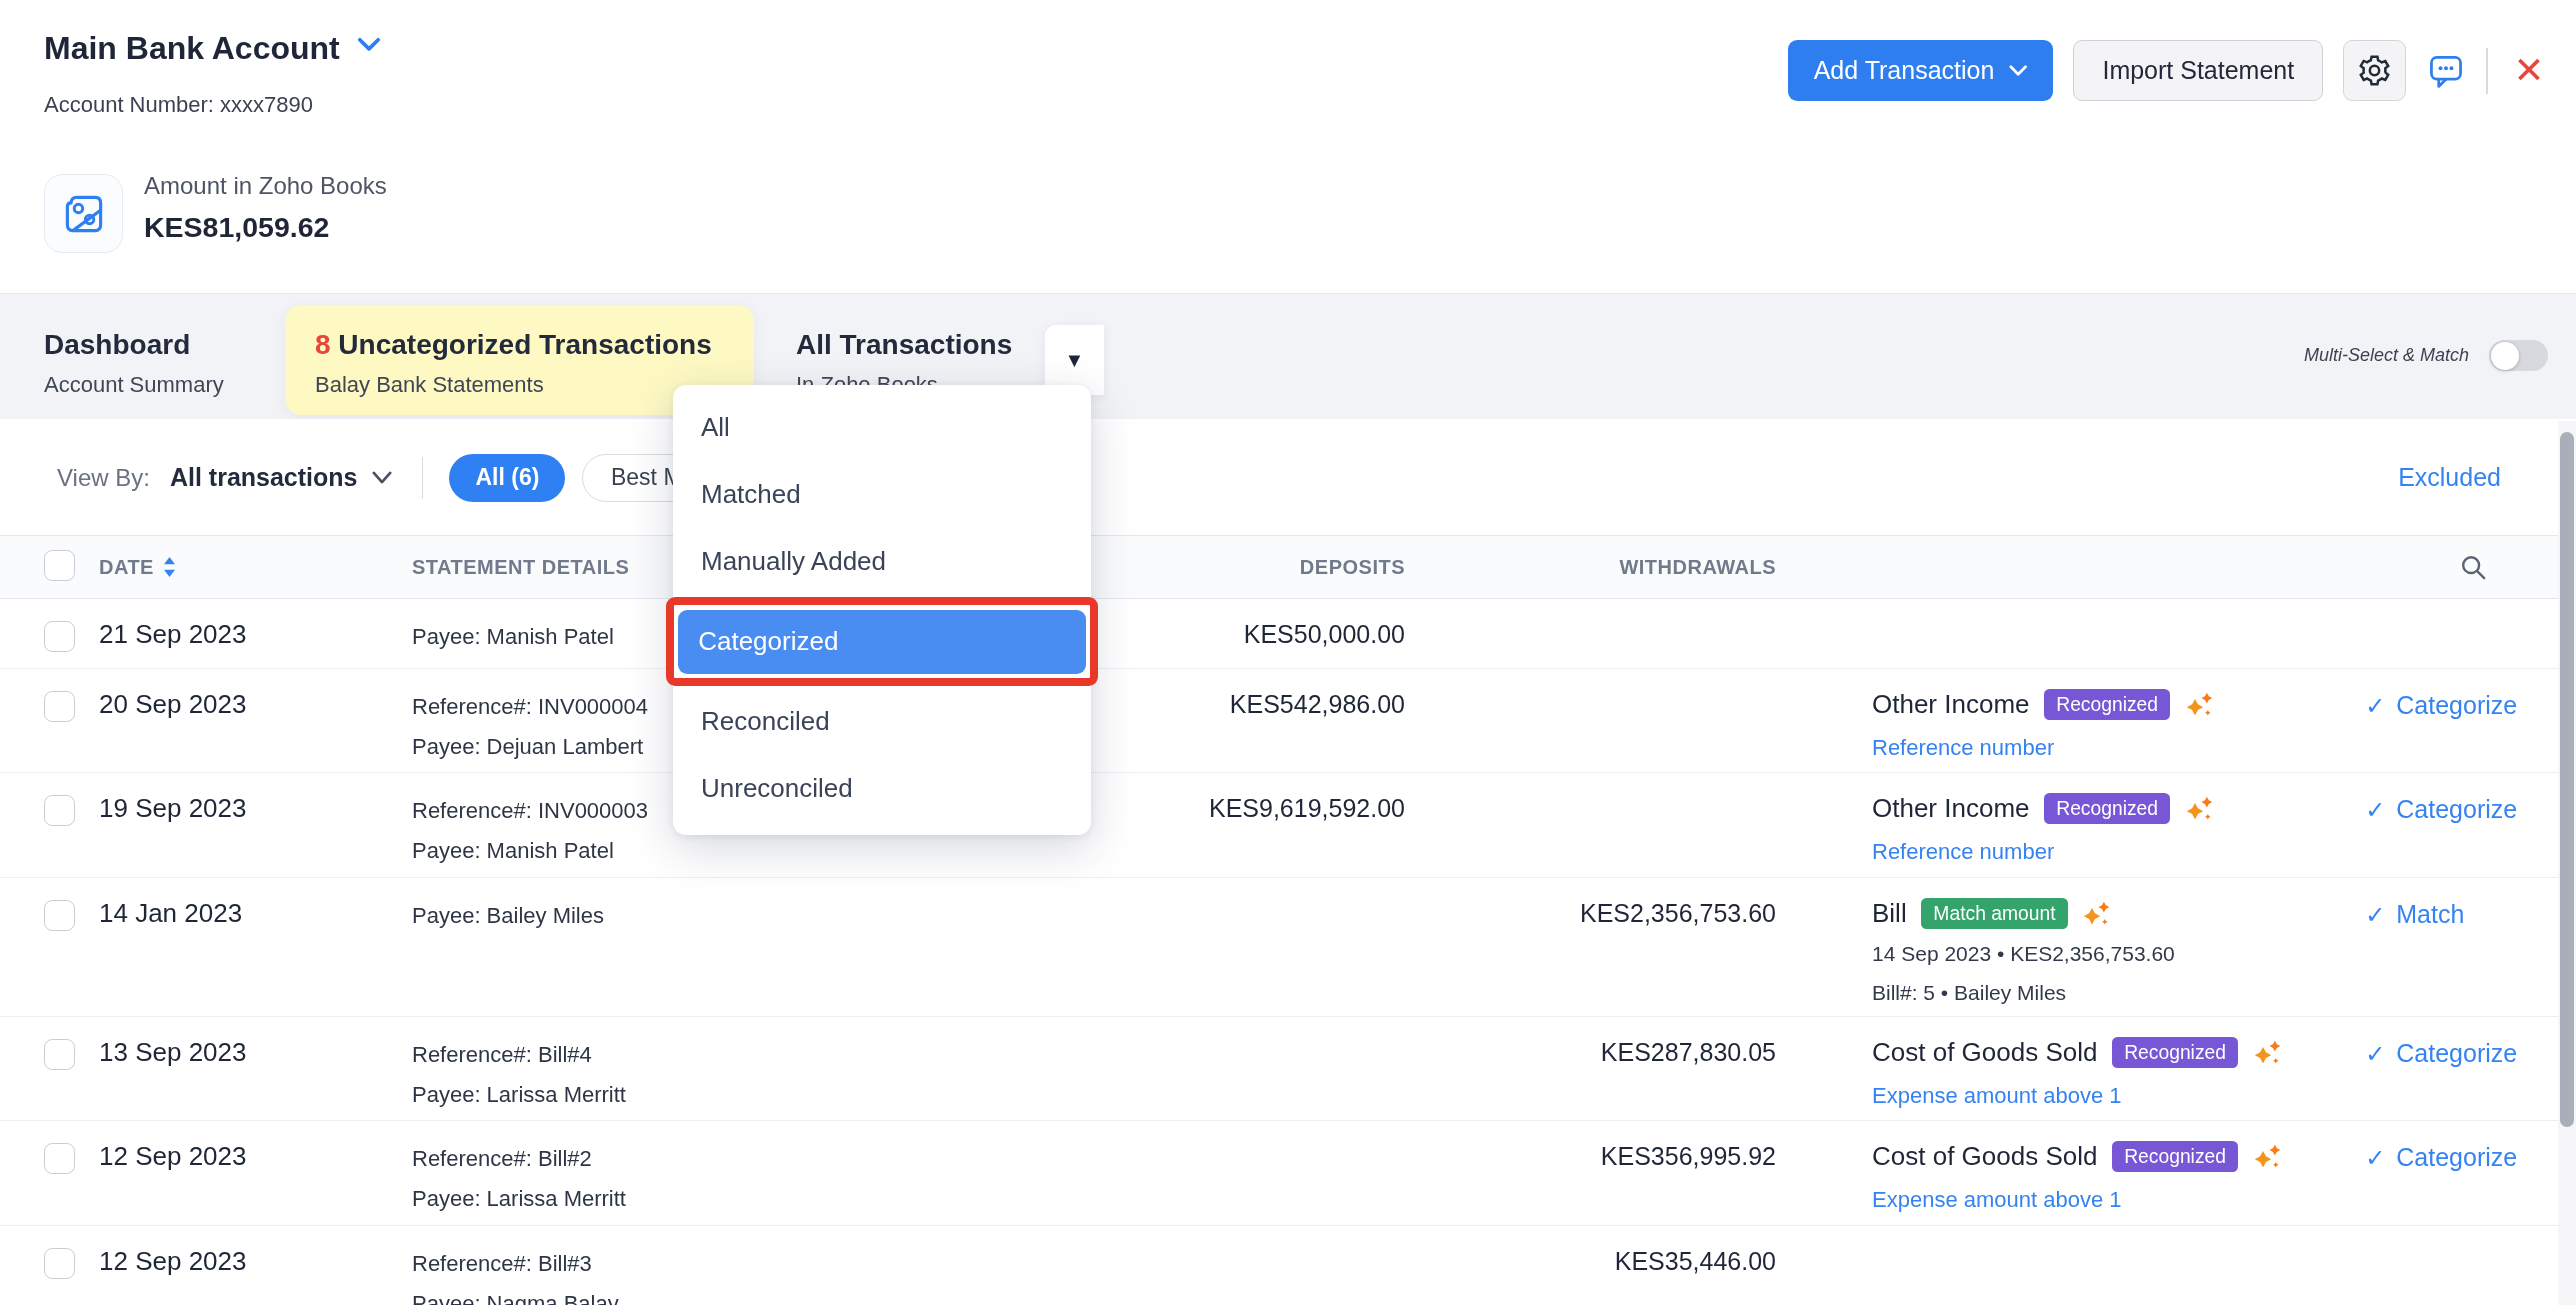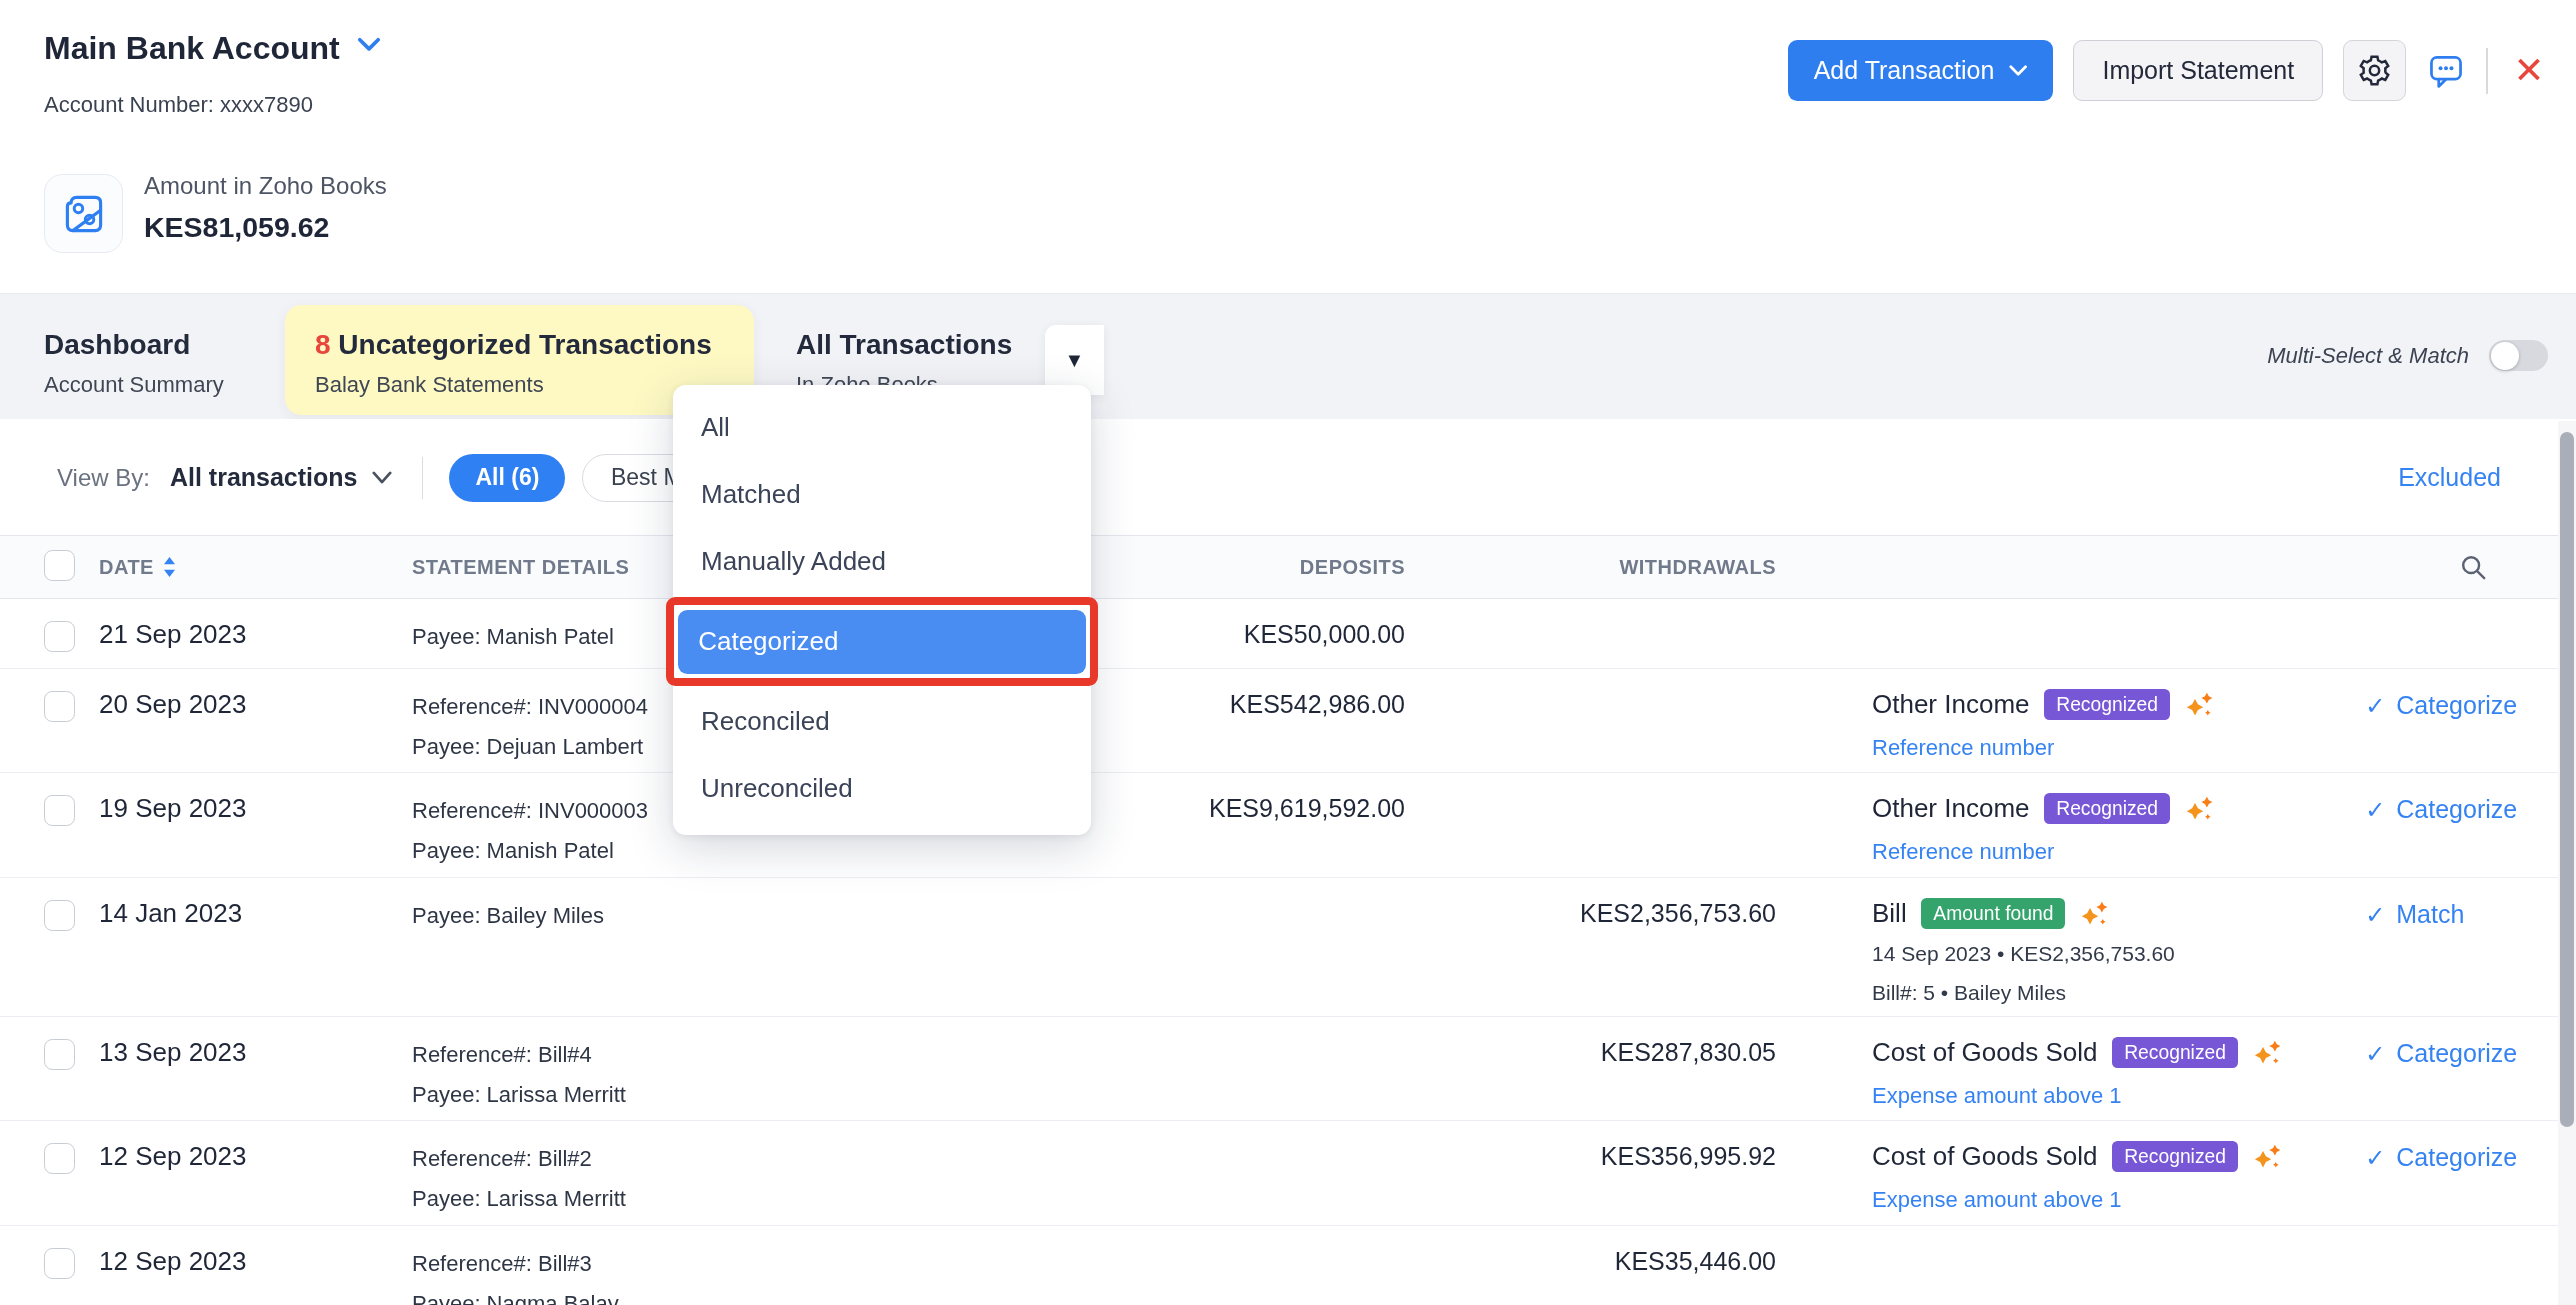--- a/index.html
+++ b/index.html
@@ -33,21 +33,21 @@
   .tab { position:absolute; top:0; cursor:pointer; }
   .tab-title { font-size:28px; font-weight:600; color:#232a3b; }
   .tab-sub { margin-top:11px; font-size:22px; color:#3f4654; }
   .tab-dashboard { left:44px; top:35px; }
   .tab-active-card { position:absolute; left:285px; top:11px; width:469px; height:110px; background:#fef9c3; border-radius:16.6px; box-shadow:0 3.7px 13px rgba(40,50,80,.06); }
   .tab-active-inner { position:absolute; left:30px; top:24px; }
   .count-red { color:#e8453c; }
   .tab-alltx { left:796px; top:35px; }
   .dd-toggle { position:absolute; left:1045px; top:31px; width:59px; height:70px; background:#fff; border-radius:11px 0 0 11px; display:flex; align-items:center; justify-content:center; font-size:20px; color:#1f2637; cursor:pointer; box-shadow:0 2.8px 9.2px rgba(40,50,80,.08); }
   .multi-select { position:absolute; right:28px; top:46px; display:flex; align-items:center; gap:20px; }
-  .multi-select-label { font-style:italic; font-size:22px; font-weight:500; color:#3b4352; }
+  .multi-select-label { font-style:italic; font-size:18px; font-weight:500; color:#3b4352; }
   .toggle { width:59px; height:31px; background:#d7d9de; border-radius:15.6px; position:relative; cursor:pointer; }
   .toggle-knob { position:absolute; left:1.8px; top:1.8px; width:28px; height:28px; background:#fff; border-radius:50%; box-shadow:0 0.9px 3.7px rgba(0,0,0,.25); }
 
   
   .panel { position:absolute; left:0; top:419px; width:2576px; height:886px; background:#fff; }
 
   .filter-row { position:relative; height:117px; border-bottom:1.8px solid #e4e6ec; }
   .filter-left { position:absolute; left:57px; top:0; height:117px; display:flex; align-items:center; }
   .viewby-label { font-size:24px; color:#6a7280; margin-right:20px; }
   .viewby-value { font-size:25px; font-weight:700; color:#242b3c; cursor:pointer; display:flex; align-items:center; gap:14.7px; }
@@ -285,21 +285,21 @@
           <div class="cell-check"><span class="checkbox" style="display: inline-block;"></span></div>
           <div class="cell-date">14 Jan 2023</div>
           <div class="cell-stmt">
             <div class="stmt-line">Payee: Bailey Miles</div>
           </div>
           <div class="cell-amt"></div>
           <div class="cell-amt">KES2,356,753.60</div>
           <div class="cell-cat">
             <div class="cat-name-line">
               <span class="cat-name">Bill</span>
-              <span class="badge" style="background: rgb(52, 164, 108);">Amount found</span>
+              <span class="badge" style="background: rgb(52, 164, 108);">Match amount</span>
               <svg width="31" height="31" viewBox="0 0 34 34">
                 <path d="M 11 11 L 14.15 16.85 L 20 20 L 14.15 23.15 L 11 29 L 7.85 23.15 L 2 20 L 7.85 16.85 Z" fill="#f5941d"></path>
                 <path d="M 24 4 L 26.1 7.9 L 30 10 L 26.1 12.1 L 24 16 L 21.9 12.1 L 18 10 L 21.9 7.9 Z" fill="#f97c16"></path>
                 <path d="M 25 23 L 26.05 24.95 L 28 26 L 26.05 27.05 L 25 29 L 23.95 27.05 L 22 26 L 23.95 24.95 Z" fill="#f97c16"></path>
               </svg>
             </div>
             <div class="cat-sub">14 Sep 2023 • KES2,356,753.60</div>
             <div class="cat-sub">Bill#: 5 • Bailey Miles</div>
           </div>
           <div class="cell-action"><span class="action-link">Match</span></div>

